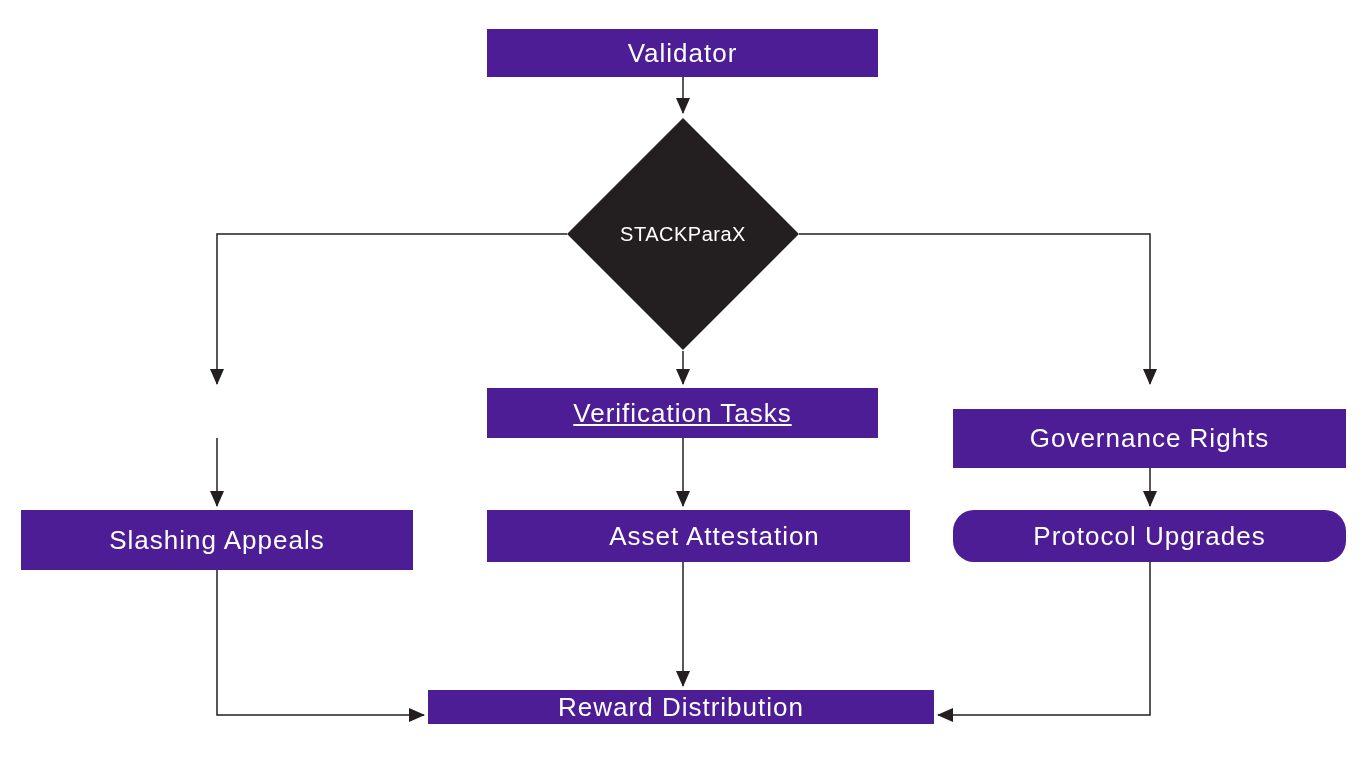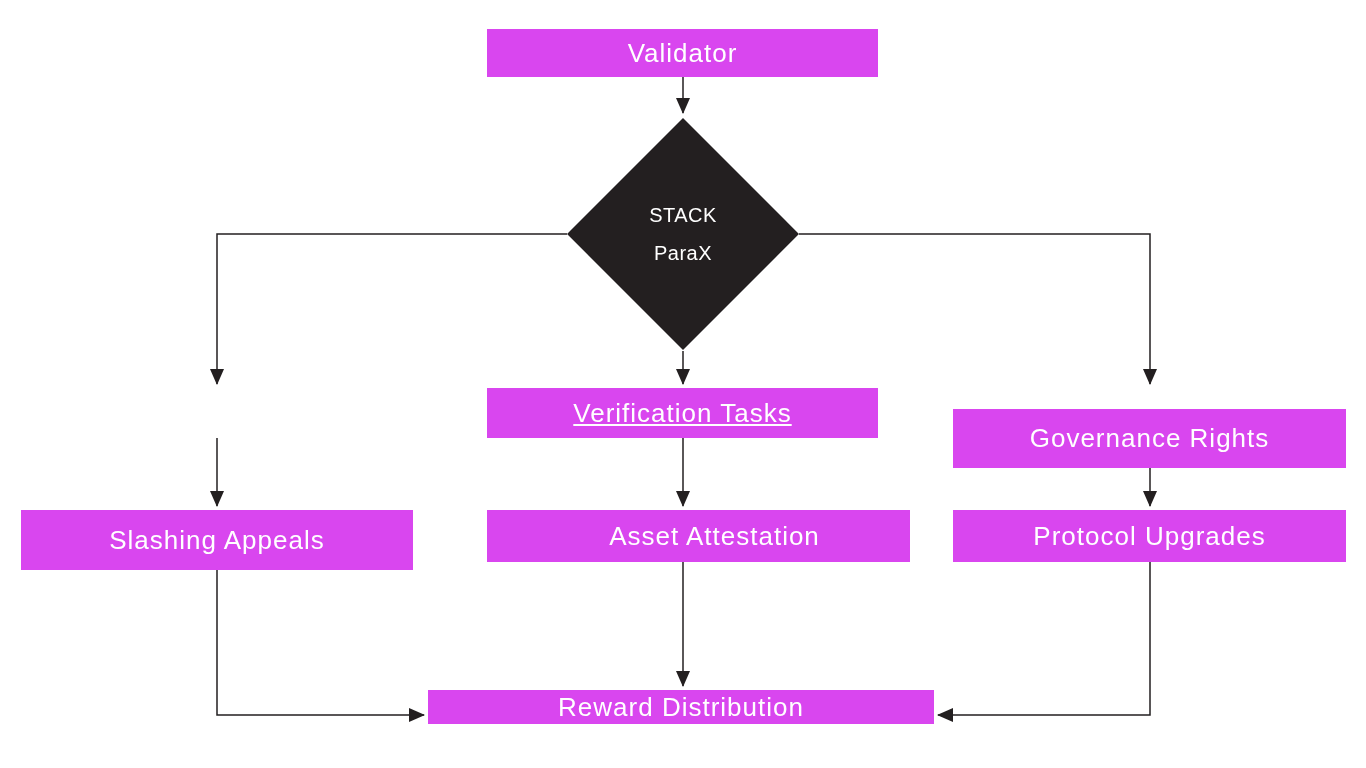--- a/index.html
+++ b/index.html
@@ -12,41 +12,41 @@
     overflow: hidden;
   }
   #wires {
     position: absolute;
     left: 0; top: 0;
     width: 1366px; height: 768px;
     z-index: 1;
   }
   .node {
     position: absolute;
-    background: #d946ef;
+    background: #4c1d95;
     color: #ffffff;
     display: flex;
     align-items: center;
     justify-content: center;
     font-size: 26px;
     font-weight: 400;
     letter-spacing: 1px;
     z-index: 2;
     white-space: nowrap;
   }
   
   #n-validator     { left: 487px; top: 29px;  width: 391px; height: 48px; }
   
   #n-dispute       { left: 21px;  top: 388px; width: 392px; height: 50px; }
   #n-verification  { left: 487px; top: 388px; width: 391px; height: 50px; text-decoration: underline; }
   #n-governance    { left: 953px; top: 409px; width: 393px; height: 59px; }
   
   #n-slashing      { left: 21px;  top: 510px; width: 392px; height: 60px; }
   #n-attestation   { left: 487px; top: 510px; width: 391px; height: 52px; padding-left: 32px; }
-  #n-upgrades      { left: 953px; top: 510px; width: 393px; height: 52px; }
+  #n-upgrades      { left: 953px; top: 510px; width: 393px; height: 52px; border-radius: 21px; }
   
   #n-reward        { left: 428px; top: 690px; width: 506px; height: 34px; }
 
   
   #n-decision {
     position: absolute;
     left: 601px; top: 152px;
     width: 164px; height: 164px;
     z-index: 2;
   }
@@ -55,21 +55,21 @@
     left: 0; top: 0;
     width: 164px; height: 164px;
     background: #231f20;
     transform: rotate(45deg);
   }
   #n-decision .diamond-text {
     position: absolute;
     left: -60px; top: 0;
     width: 284px; height: 164px;
     display: flex;
-    flex-direction: column;
+    flex-direction: row;
     align-items: center;
     justify-content: center;
     color: #ffffff;
     font-size: 20px;
     letter-spacing: 0.5px;
     line-height: 38px;
     text-align: center;
     z-index: 3;
   }
 </style>

